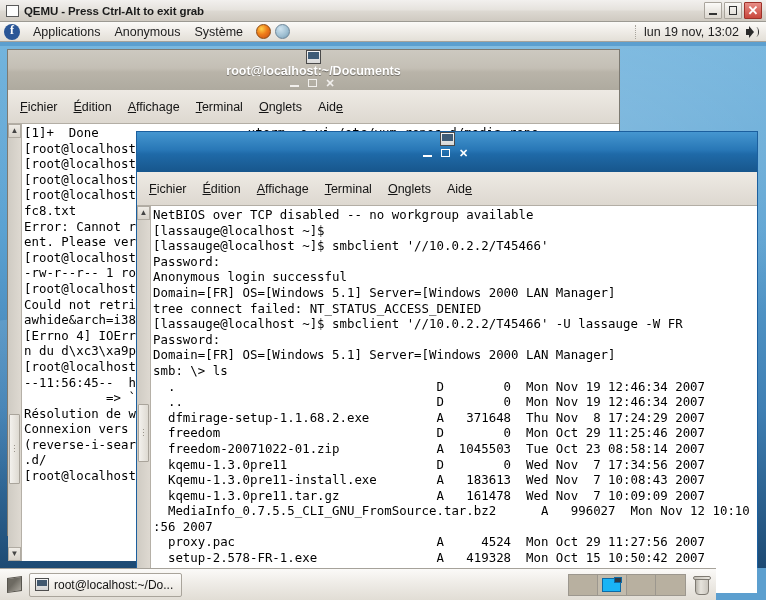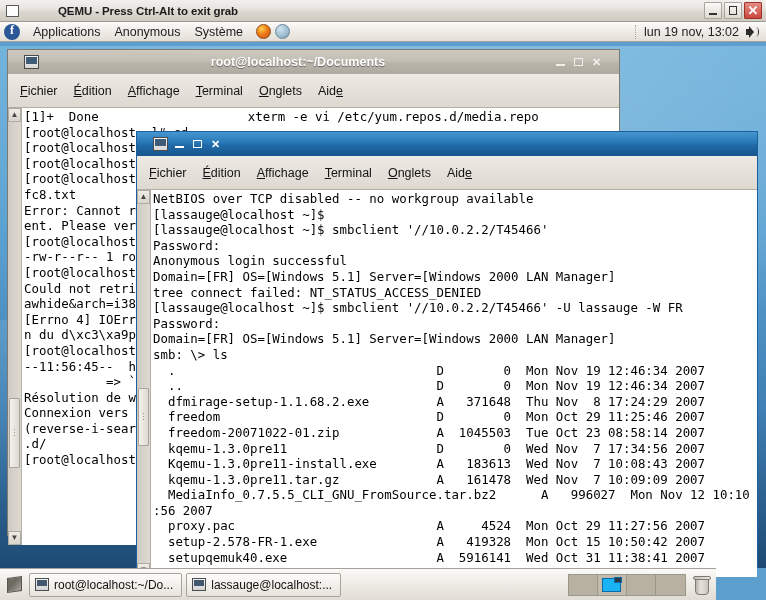--- a/index.html
+++ b/index.html
@@ -22,21 +22,20 @@
   .qemu-titlebar {
     position: absolute;
     top: 0; left: 0;
     width: 766px;
     height: 22px;
     background: linear-gradient(to bottom, #f2f0ee 0%, #e6e3de 45%, #dcd8d1 55%, #cfcac1 100%);
     border-bottom: 1px solid #9c9a93;
     box-sizing: border-box;
     display: flex;
     align-items: center;
-    gap: 34px;
   }
   .qemu-icon {
     width: 13px; height: 12px;
     margin-left: 6px; margin-right: 5px;
     background: #fdfdfd;
     border: 1px solid #5a5a5a;
     box-sizing: border-box;
   }
   .qemu-title {
     font-size: 11.5px;
@@ -189,25 +188,26 @@
   }
   .win-frame {
     border: 1px solid #7d7a72;
     background: #d6d2ca;
     box-sizing: border-box;
     height: 100%;
   }
   .win-frame.active { border-color: #1b5f9e; }
 
   .win-title {
-    height: 24px;
+    height: 40px;
     display: flex;
     align-items: center;
     box-sizing: border-box;
-    padding: 0 12px;
+    padding: 0 0;
+    flex-direction: column;
   }
   .win-title.inactive {
     background: linear-gradient(to bottom, #cdc9c0 0%, #c4bfb5 45%, #b9b4a9 55%, #aeaa9f 100%);
   }
   .win-title.active {
     background: linear-gradient(to bottom, #4596d0 0%, #2877b6 45%, #1f6aa8 55%, #17568c 100%);
   }
   .win-ticon {
     width: 15px; height: 14px;
     margin: 0 4px;
@@ -583,24 +583,20 @@
   </div>
 
   <div class="taskbar">
     <div class="show-desktop">
       <div class="sd-glyph"></div>
     </div>
     <div class="task-btn">
       <span class="task-icon"></span>
       <span>root@localhost:~/Do...</span>
     </div>
-    <div class="task-btn">
-      <span class="task-icon"></span>
-      <span>lassauge@localhost:...</span>
-    </div>
     <div class="tb-right">
       <div class="pager">
         <div class="pager-cell"></div>
         <div class="pager-cell active">
           <span class="mini"></span>
             <span class="mini2"></span>
         </div>
         <div class="pager-cell"></div>
         <div class="pager-cell"></div>
       </div>

